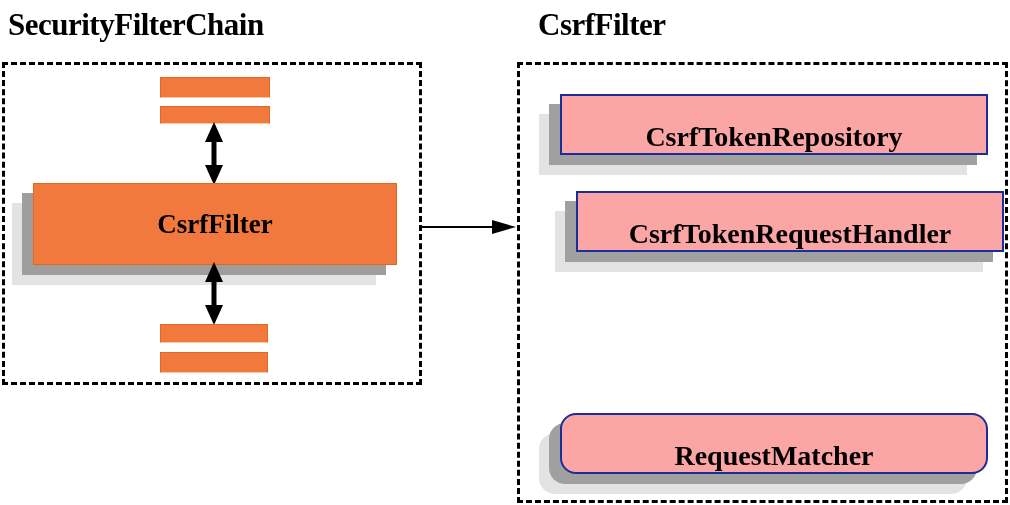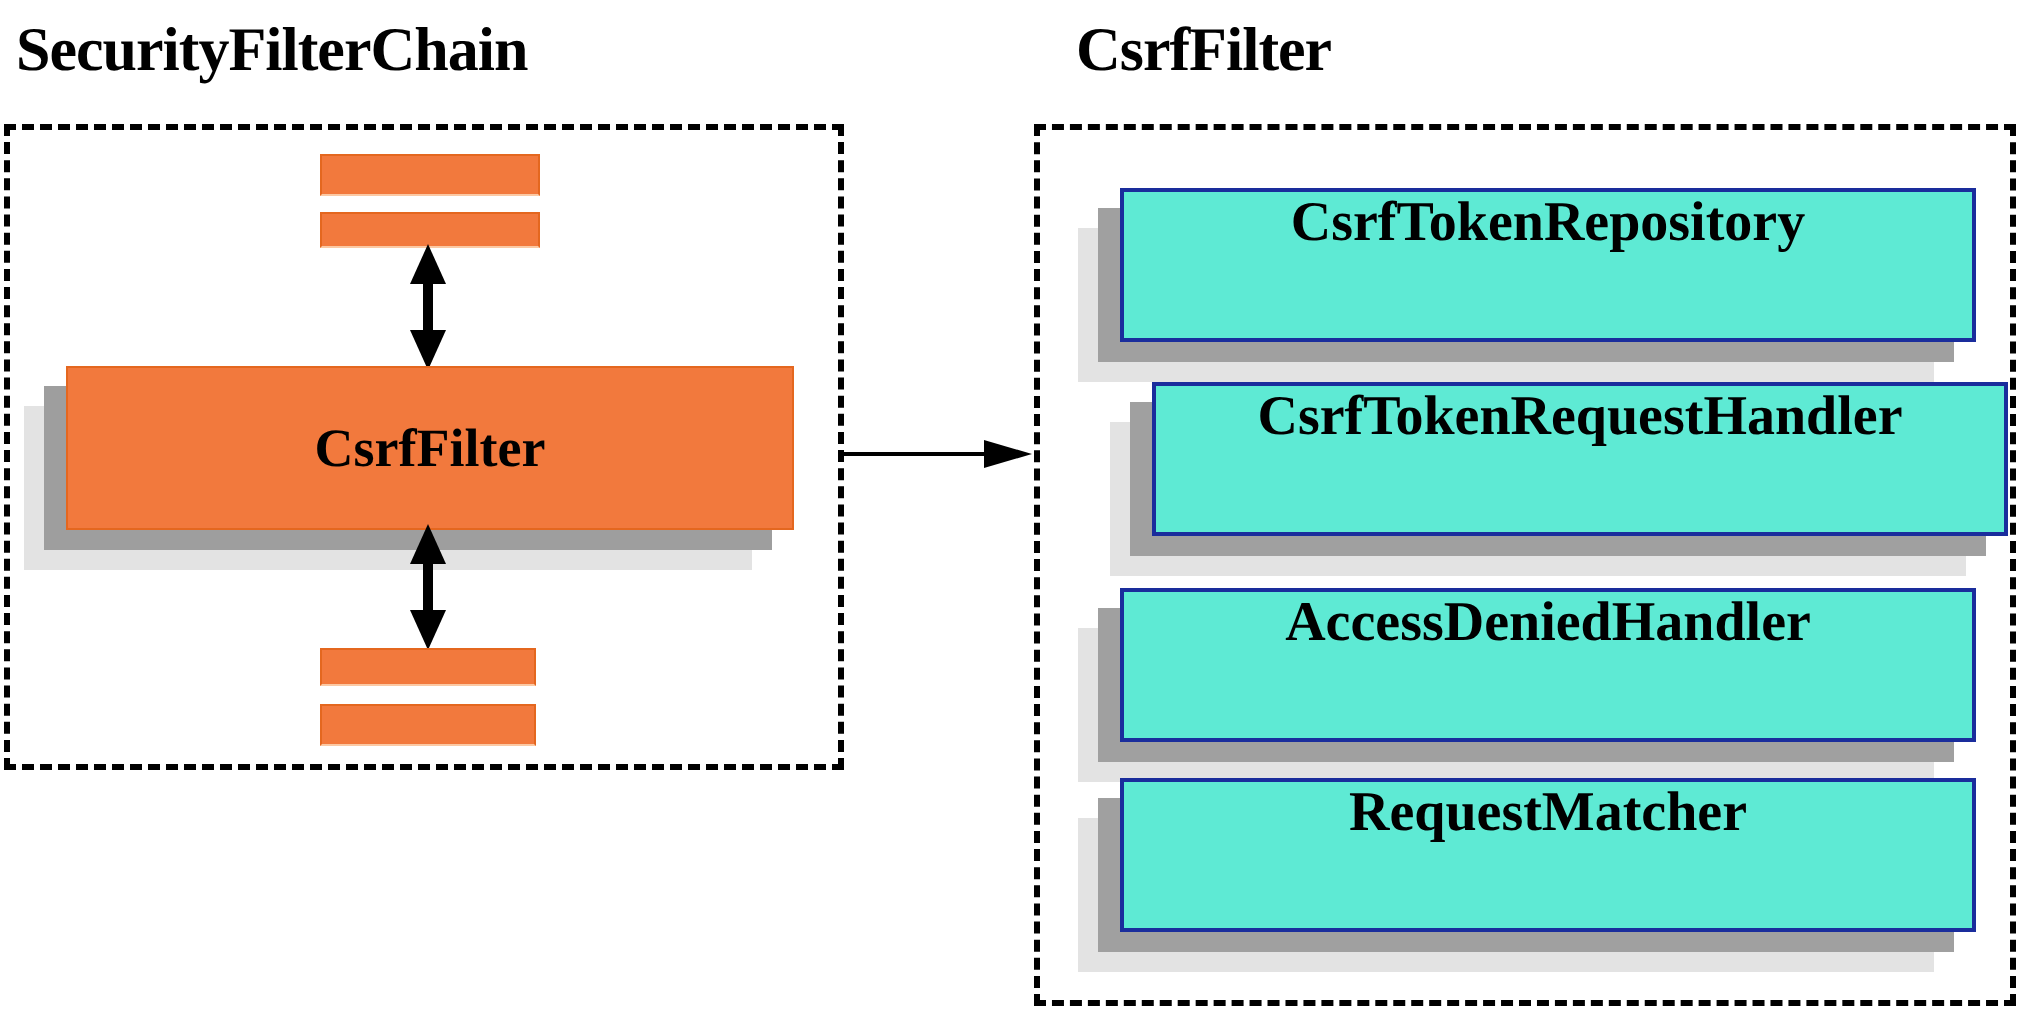--- a/index.html
+++ b/index.html
@@ -48,34 +48,34 @@
     border: 1px solid #e4671f;
     box-sizing: border-box;
     box-shadow: -11px 10px 0 #9e9e9e, -21px 20px 0 #e3e3e3;
     display: flex; align-items: center; justify-content: center;
   }
   .orange-box .label {
     font-weight: bold; font-size: 27px; color: #000000; white-space: nowrap;
   }
 
   .component-box {
-    left: 560px; width: 428px; height: 77px;
-    background: #5eead4;
+    left: 560px; width: 428px; height: 61px;
+    background: #fca5a5;
     border: 2px solid #1a2d9c;
     box-sizing: border-box;
     box-shadow: -11px 10px 0 #a0a0a0, -21px 20px 0 #e3e3e3;
-    display: flex; align-items: flex-start; justify-content: center;
+    display: flex; align-items: flex-end; justify-content: center;
   }
   .component-box .label {
     font-weight: bold; font-size: 28px; color: #000000; white-space: nowrap;
   }
   .cb-1 { top: 94px; }
   .cb-2 { top: 191px; margin-left: 16px; }
   .cb-3 { top: 294px; }
-  .cb-4 { top: 389px; }
+  .cb-4 { top: 413px; border-radius: 16px; }
 
   .v-arrow-1 { left: 202px; top: 122px; }
   .v-arrow-2 { left: 202px; top: 262px; }
   .h-arrow   { left: 420px; top: 218px; }
   svg { display: block; }
 </style>
 </head>
 <body>
 
 <div class="canvas">
@@ -122,21 +122,18 @@
   <div class="abs dashed-box right-group"></div>
 
   <div class="abs component-box cb-1">
     <span class="label">CsrfTokenRepository</span>
   </div>
 
   <div class="abs component-box cb-2">
     <span class="label">CsrfTokenRequestHandler</span>
   </div>
 
-  <div class="abs component-box cb-3">
-    <span class="label">AccessDeniedHandler</span>
-  </div>
 
   <div class="abs component-box cb-4">
     <span class="label">RequestMatcher</span>
   </div>
 
 </div>
 
 </body></html>

